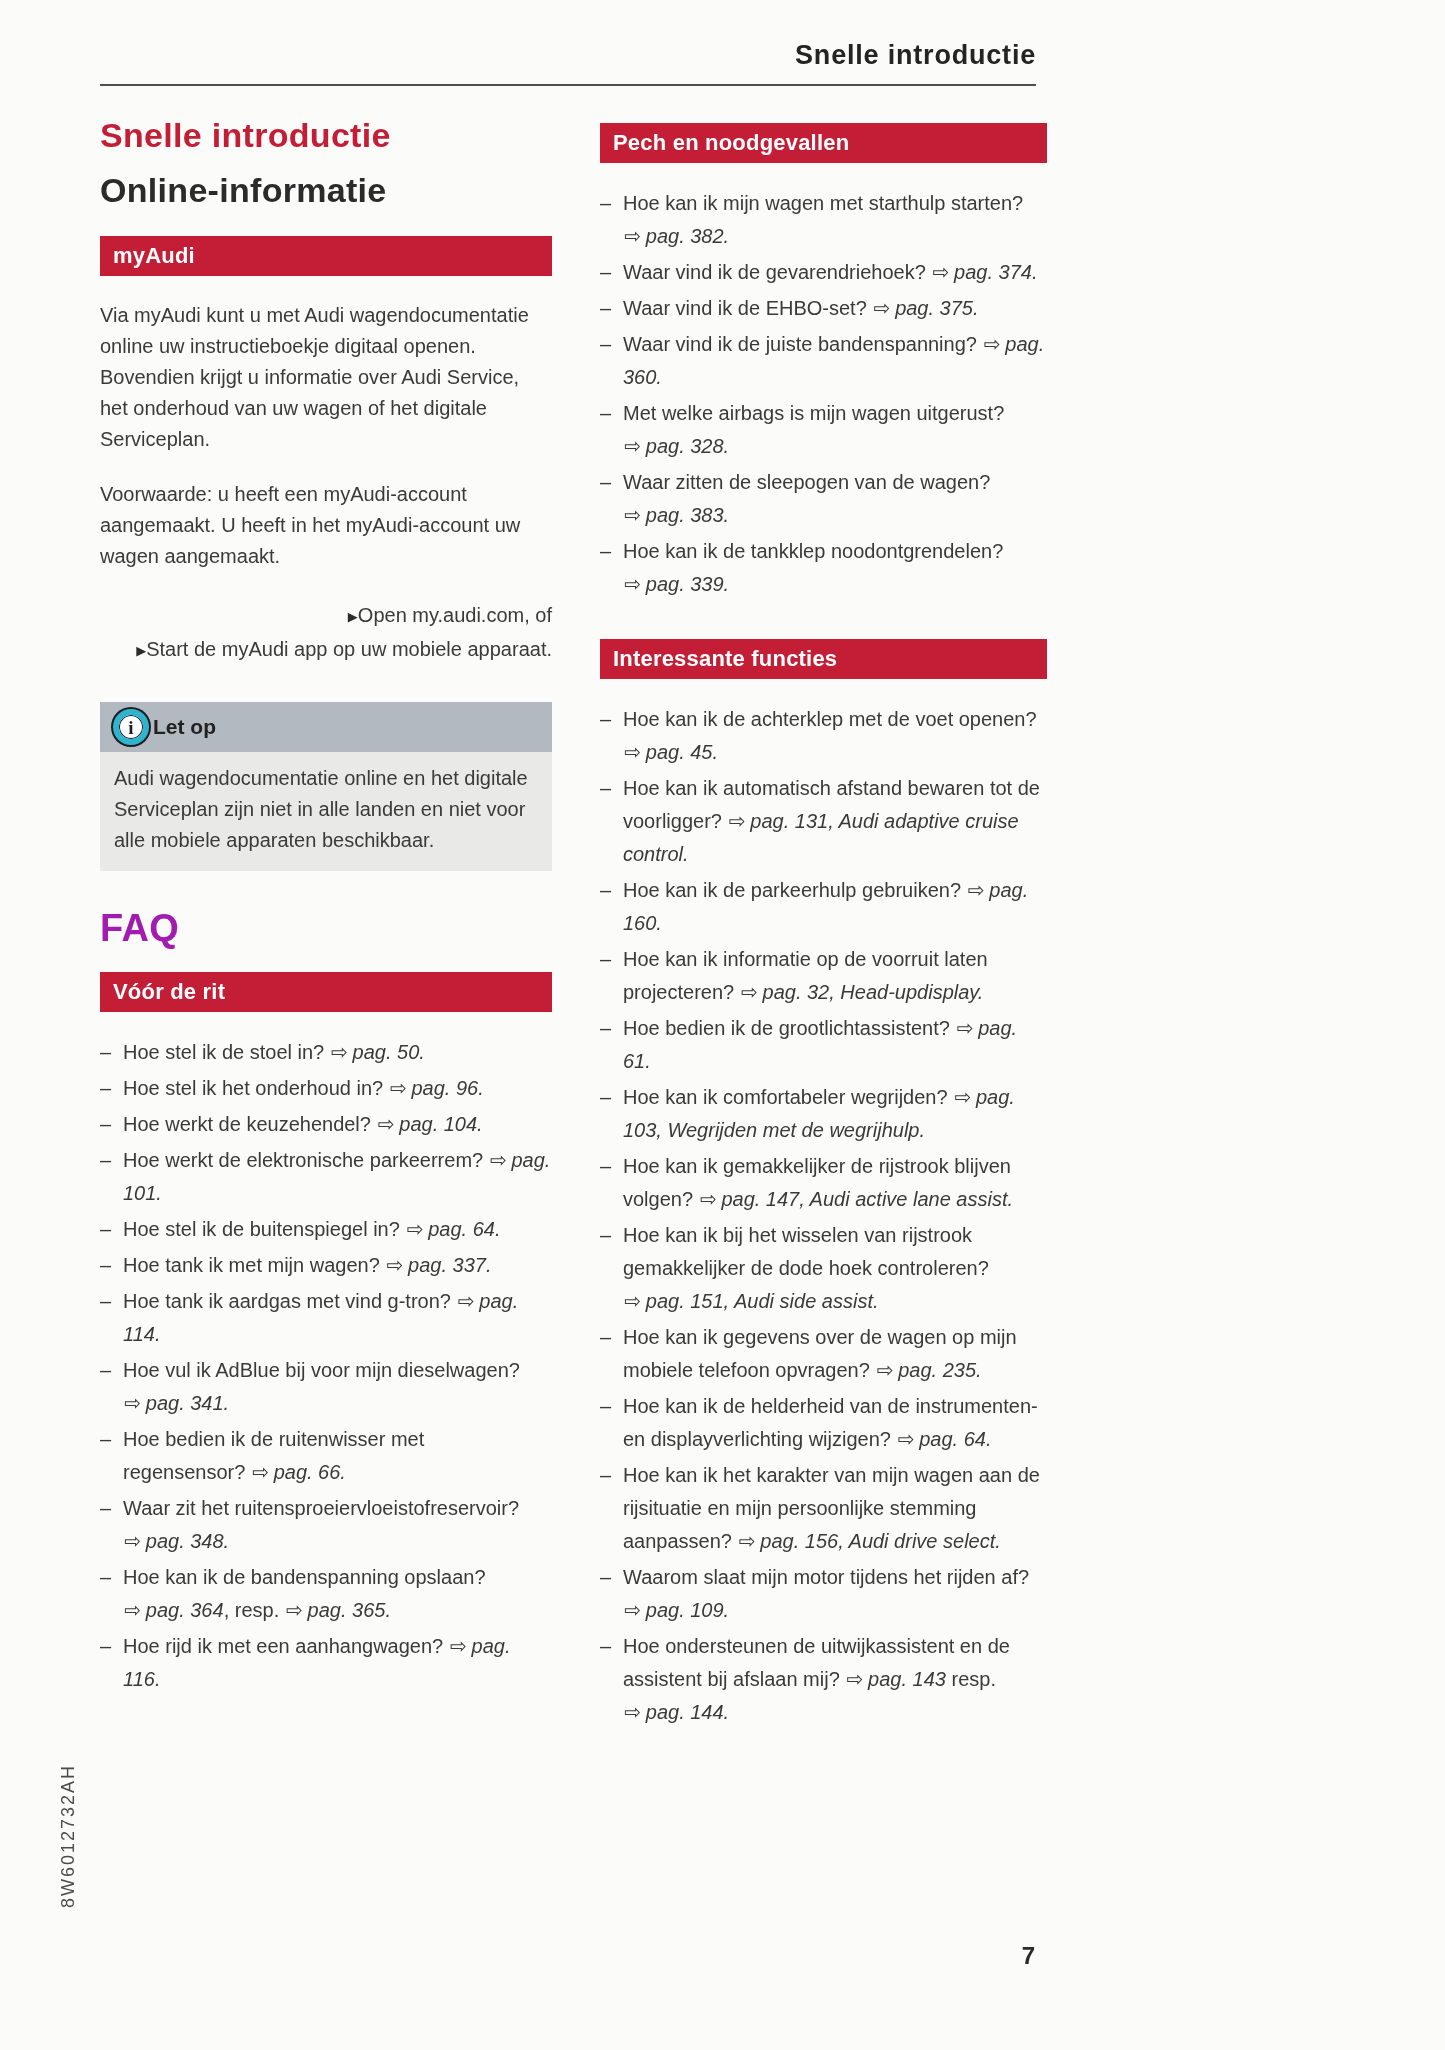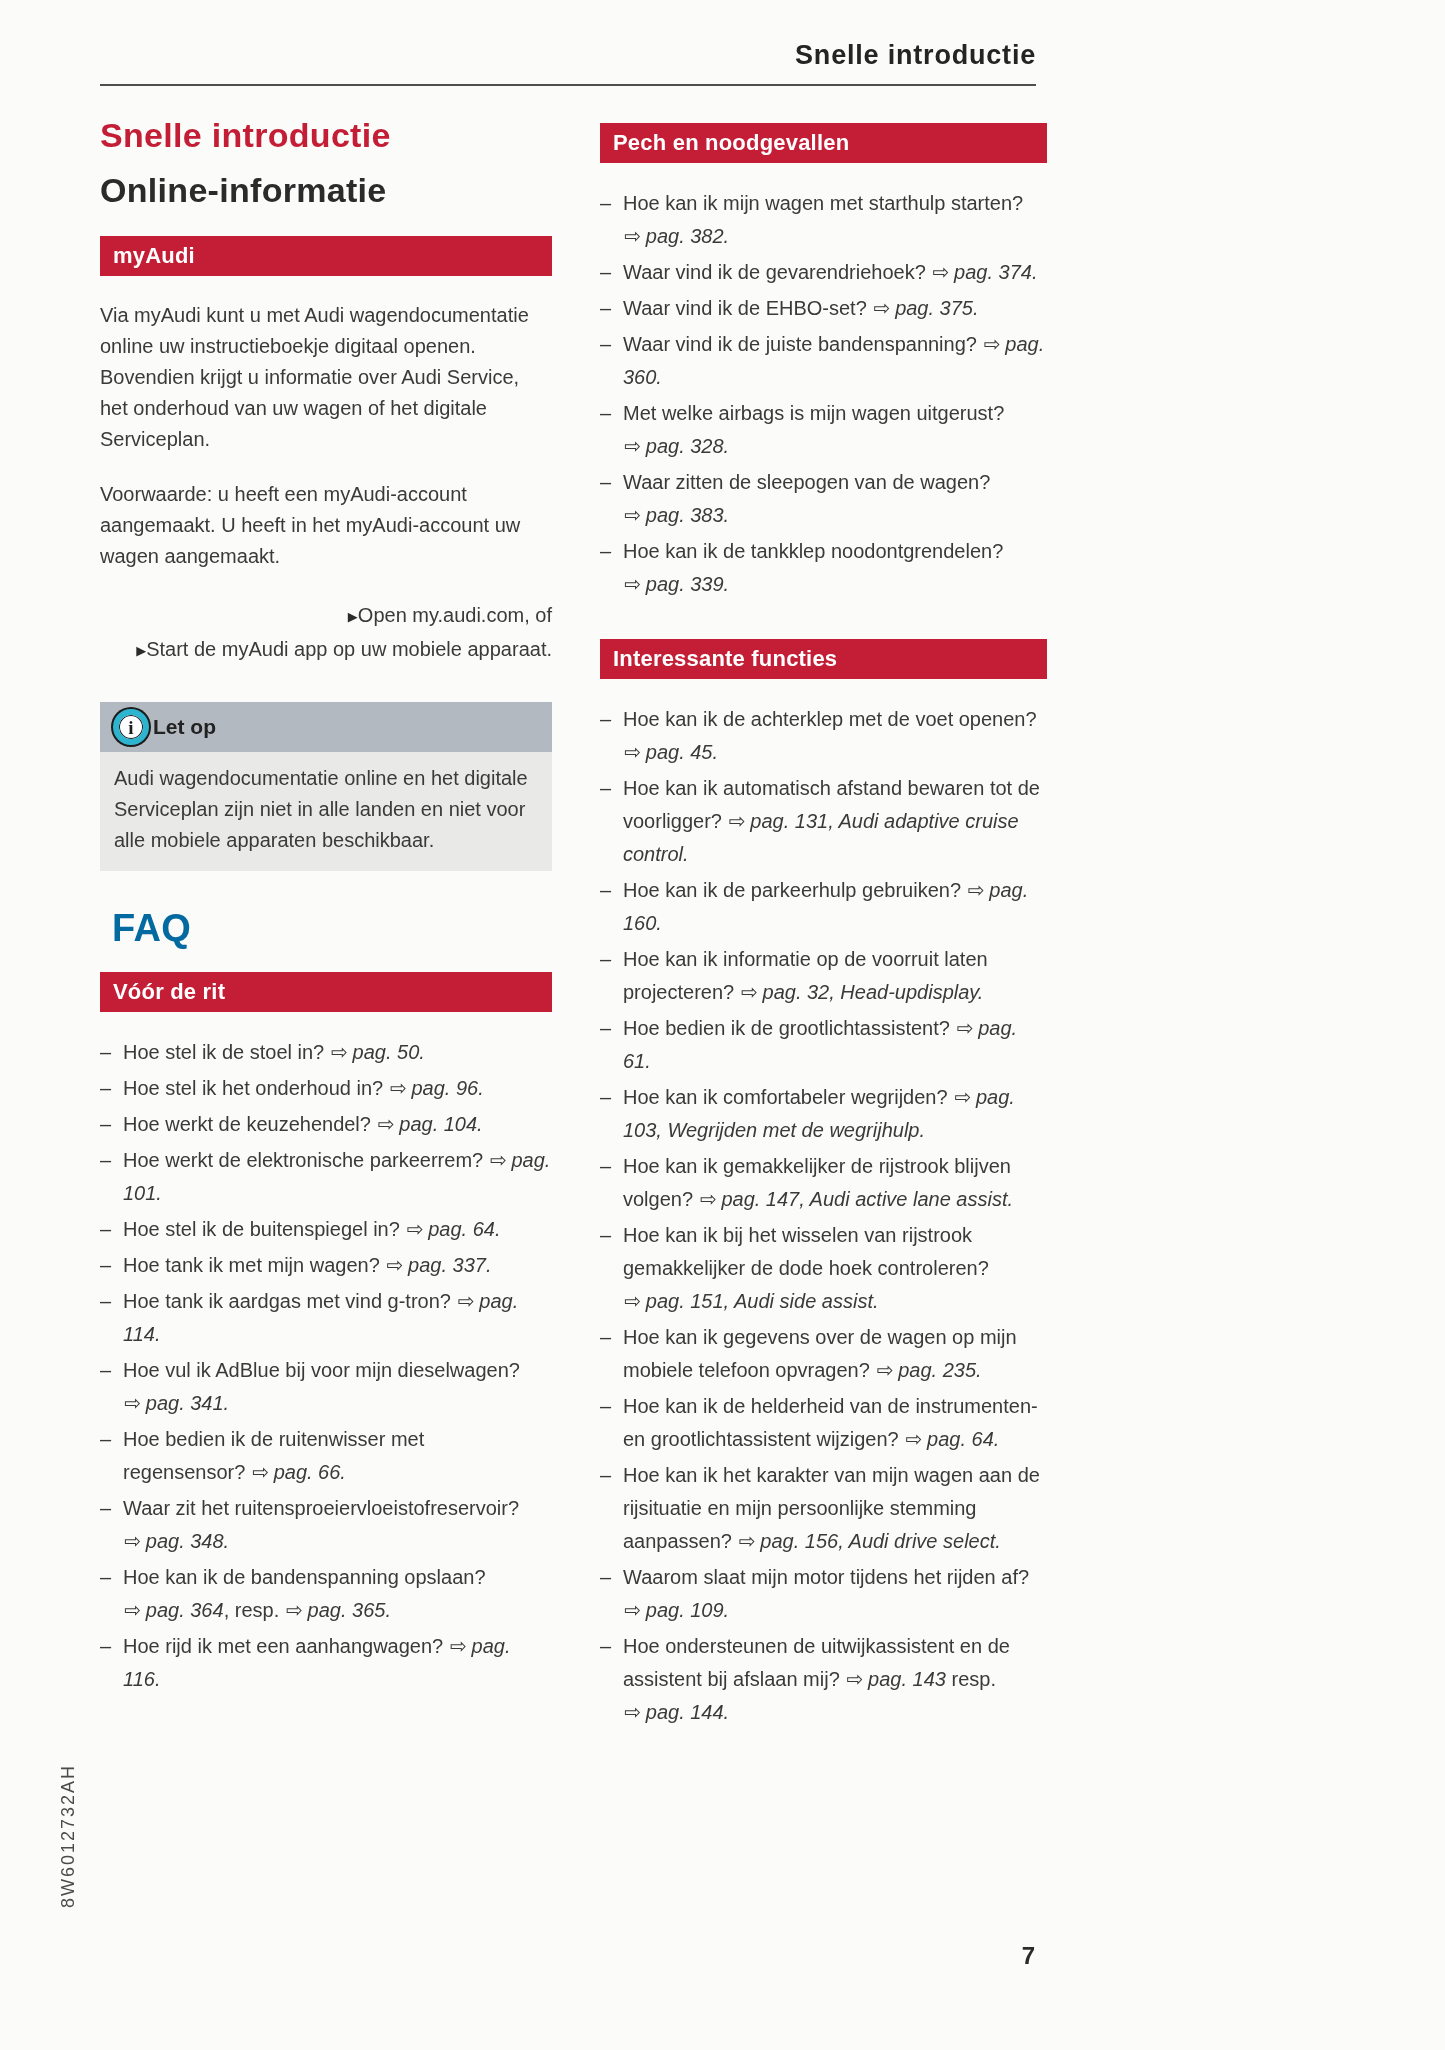--- a/index.html
+++ b/index.html
@@ -22,21 +22,21 @@
     font-size:27px;font-weight:bold;color:#242424;letter-spacing:.8px;
   }
   .rule{position:absolute;top:84px;left:100px;width:936px;height:2px;background:#4f4f4f;}
   .col{position:absolute;}
   .col-left{left:100px;top:116px;width:452px;}
   .col-right{left:588px;top:123px;width:447px;margin-left:12px;}
   h1{margin:0;font-weight:bold;letter-spacing:.3px;}
   .sec{font-size:34px;line-height:1.15;}
   .sec.red{color:var(--accent-red);margin-bottom:16px;}
   .sec.dark{color:#2b2b2b;margin-bottom:26px;}
-  .faq-title{font-size:38px;color:#0369a1;margin:36px 12px 22px;}
+  .faq-title{font-size:38px;color:#a21caf;margin:36px 0 22px;}
   .redbar{
     background:var(--accent-red);color:#fff;height:40px;display:flex;align-items:center;
     padding-left:13px;font-size:22px;font-weight:bold;letter-spacing:.2px;margin-bottom:24px;
   }
   p{font-size:20px;line-height:31px;margin:0 0 24px;}
   ul{list-style:none;margin:0;padding:0;}
   ul.tri-list{margin:28px 0 0;text-align:right;}
   ul.tri-list li{font-size:20px;line-height:31px;padding-left:23px;text-indent:-23px;margin-bottom:2px;}
   .tri{display:inline-block;width:23px;text-indent:0;font-size:13px;vertical-align:1px;color:#2b2b2b;}
   .note{margin:36px 0 0;}
@@ -140,21 +140,21 @@
     <ul class="dash-list">
         <li><span class="dash">–</span><span>Hoe kan ik de achterklep met de voet openen? </span><span class="arrow">⇨</span><span class="ref">pag. 45.</span></li>
         <li><span class="dash">–</span><span>Hoe kan ik automatisch afstand bewaren tot de voorligger? </span><span class="arrow">⇨</span><span class="ref">pag. 131, Audi adaptive cruise control.</span></li>
         <li><span class="dash">–</span><span>Hoe kan ik de parkeerhulp gebruiken? </span><span class="arrow">⇨</span><span class="ref">pag. 160.</span></li>
         <li><span class="dash">–</span><span>Hoe kan ik informatie op de voorruit laten projecteren? </span><span class="arrow">⇨</span><span class="ref">pag. 32, Head-updisplay.</span></li>
         <li><span class="dash">–</span><span>Hoe bedien ik de grootlichtassistent? </span><span class="arrow">⇨</span><span class="ref">pag. 61.</span></li>
         <li><span class="dash">–</span><span>Hoe kan ik comfortabeler wegrijden? </span><span class="arrow">⇨</span><span class="ref">pag. 103, Wegrijden met de wegrijhulp.</span></li>
         <li><span class="dash">–</span><span>Hoe kan ik gemakkelijker de rijstrook blijven volgen? </span><span class="arrow">⇨</span><span class="ref">pag. 147, Audi active lane assist.</span></li>
         <li><span class="dash">–</span><span>Hoe kan ik bij het wisselen van rijstrook gemakkelijker de dode hoek controleren? </span><span class="arrow">⇨</span><span class="ref">pag. 151, Audi side assist.</span></li>
         <li><span class="dash">–</span><span>Hoe kan ik gegevens over de wagen op mijn mobiele telefoon opvragen? </span><span class="arrow">⇨</span><span class="ref">pag. 235.</span></li>
-        <li><span class="dash">–</span><span>Hoe kan ik de helderheid van de instrumenten- en grootlichtassistent wijzigen? </span><span class="arrow">⇨</span><span class="ref">pag. 64.</span></li>
+        <li><span class="dash">–</span><span>Hoe kan ik de helderheid van de instrumenten- en displayverlichting wijzigen? </span><span class="arrow">⇨</span><span class="ref">pag. 64.</span></li>
         <li><span class="dash">–</span><span>Hoe kan ik het karakter van mijn wagen aan de rijsituatie en mijn persoonlijke stemming aanpassen? </span><span class="arrow">⇨</span><span class="ref">pag. 156, Audi drive select.</span></li>
         <li><span class="dash">–</span><span>Waarom slaat mijn motor tijdens het rijden af? </span><span class="arrow">⇨</span><span class="ref">pag. 109.</span></li>
         <li><span class="dash">–</span><span>Hoe ondersteunen de uitwijkassistent en de assistent bij afslaan mij? </span><span class="arrow">⇨</span><span class="ref">pag. 143</span><span> resp. </span><span class="arrow">⇨</span><span class="ref">pag. 144.</span></li>
       </ul>
   </div>
 
   <div class="pageno">7</div>
 </div>
 
 </body></html>

